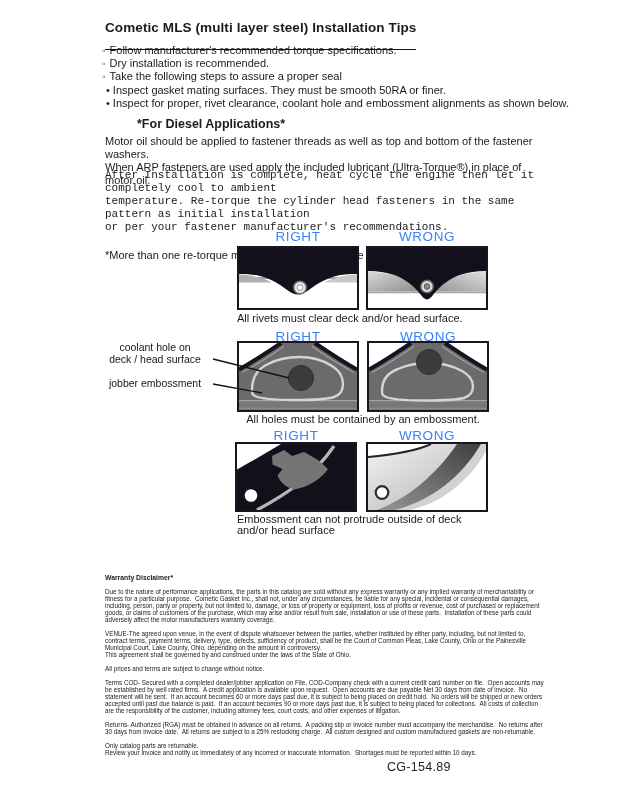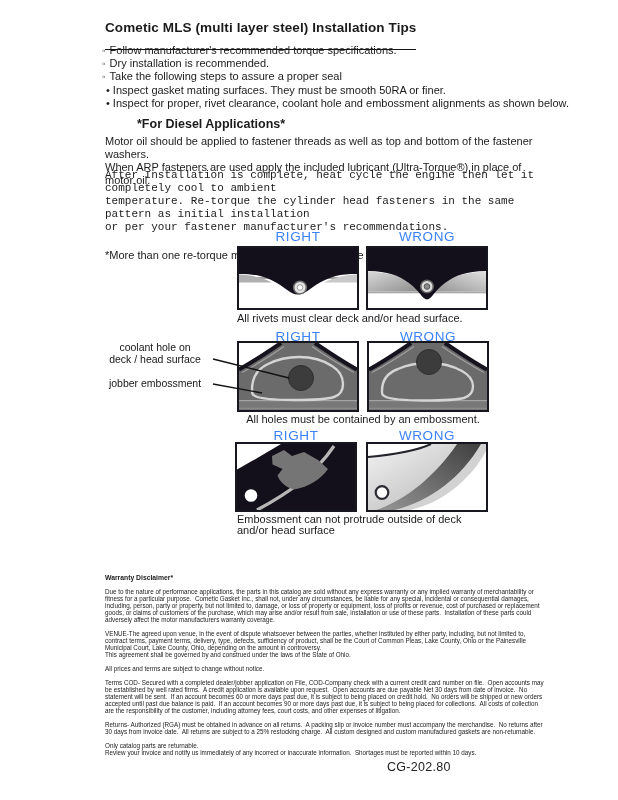--- a/index.html
+++ b/index.html
@@ -204,15 +204,15 @@
 be established by well rated firms.  A credit application is available upon request.  Open accounts are due payable Net 30 days from date of invoice.  No
 statement will be sent.  If an account becomes 60 or more days past due, it is subject to being placed on credit hold.  No orders will be shipped or new orders
 accepted until past due balance is paid.  If an account becomes 90 or more days past due, it is subject to being placed for collections.  All costs of collection
 are the responsibility of the customer, including attorney fees, court costs, and other expenses of litigation.</p>
     <p>Returns- Authorized (RGA) must be obtained in advance on all returns.  A packing slip or invoice number must accompany the merchandise.  No returns after
 30 days from invoice date.  All returns are subject to a 25% restocking charge.  All custom designed and custom manufactured gaskets are non-returnable.</p>
     <p>Only catalog parts are returnable.
 Review your invoice and notify us immediately of any incorrect or inaccurate information.  Shortages must be reported within 10 days.</p>
   </div>
 
-  <div class="abs pagenum">CG-202.80</div>
+  <div class="abs pagenum">CG-154.89</div>
 
 </div>
 
 </body></html>

